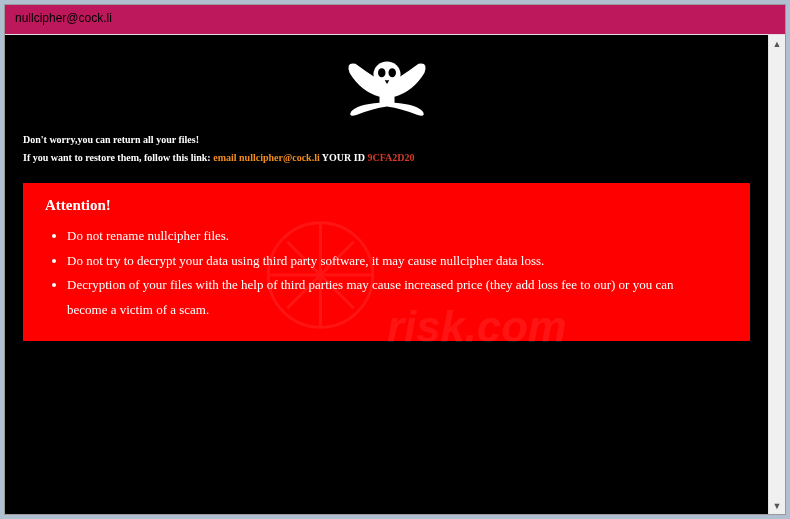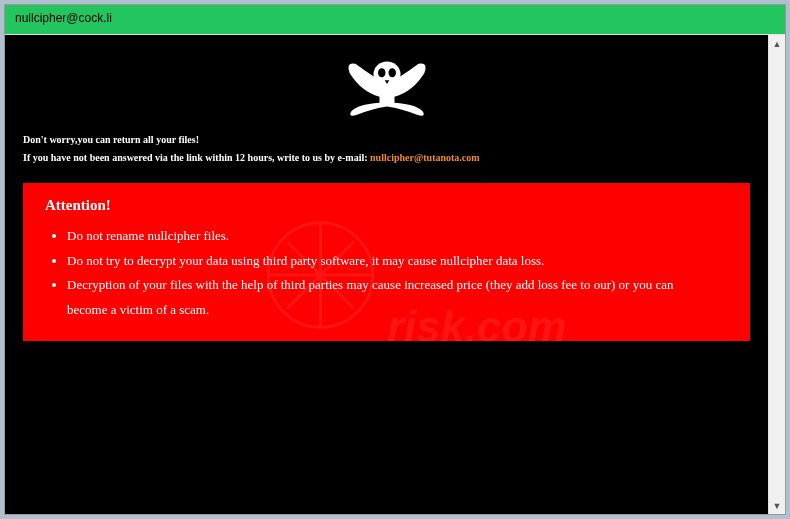--- a/index.html
+++ b/index.html
@@ -7,21 +7,21 @@
       width: 790px;
       height: 519px;
       background: #b0c0d0;
       padding: 4px;
       font-family: Georgia, 'Times New Roman', serif;
       overflow: hidden;
     }
     .window {
       width: 100%;
       height: 100%;
-      background: #22c55e;
+      background: #be185d;
       border: 1px solid #999;
       display: flex;
       flex-direction: column;
     }
     .titlebar {
       height: 30px;
       padding: 6px 10px;
       font-family: 'Segoe UI', Tahoma, sans-serif;
       font-size: 12px;
       color: #000;
@@ -151,21 +151,21 @@
             <ellipse cx="67" cy="30" rx="5" ry="6"></ellipse>
             <path d="M 57 40 L 63 40 L 60 45 Z"></path>
           </g>
         </svg>
       </div>
 
 
       <div class="para">
         <div>Don't worry,you can return all your files!</div>
         <div>
-          <span>If you have not been answered via the link within 12 hours, write to us by e-mail: </span><span class="orange">nullcipher@tutanota.com</span>
+          <span>If you want to restore them, follow this link: </span><span class="orange">email nullcipher@cock.li</span><span>  YOUR ID </span><span class="red">9CFA2D20</span>
         </div>
       </div>
 
       <div class="attention-box">
         <div class="attention-title">Attention!</div>
         <ul class="attention-list">
           <li>Do not rename nullcipher files.</li>
           <li>Do not try to decrypt your data using third party software, it may cause nullcipher data loss.</li>
           <li>Decryption of your files with the help of third parties may cause increased price (they add loss fee to our) or you can become a victim of a scam.</li>
         </ul>

